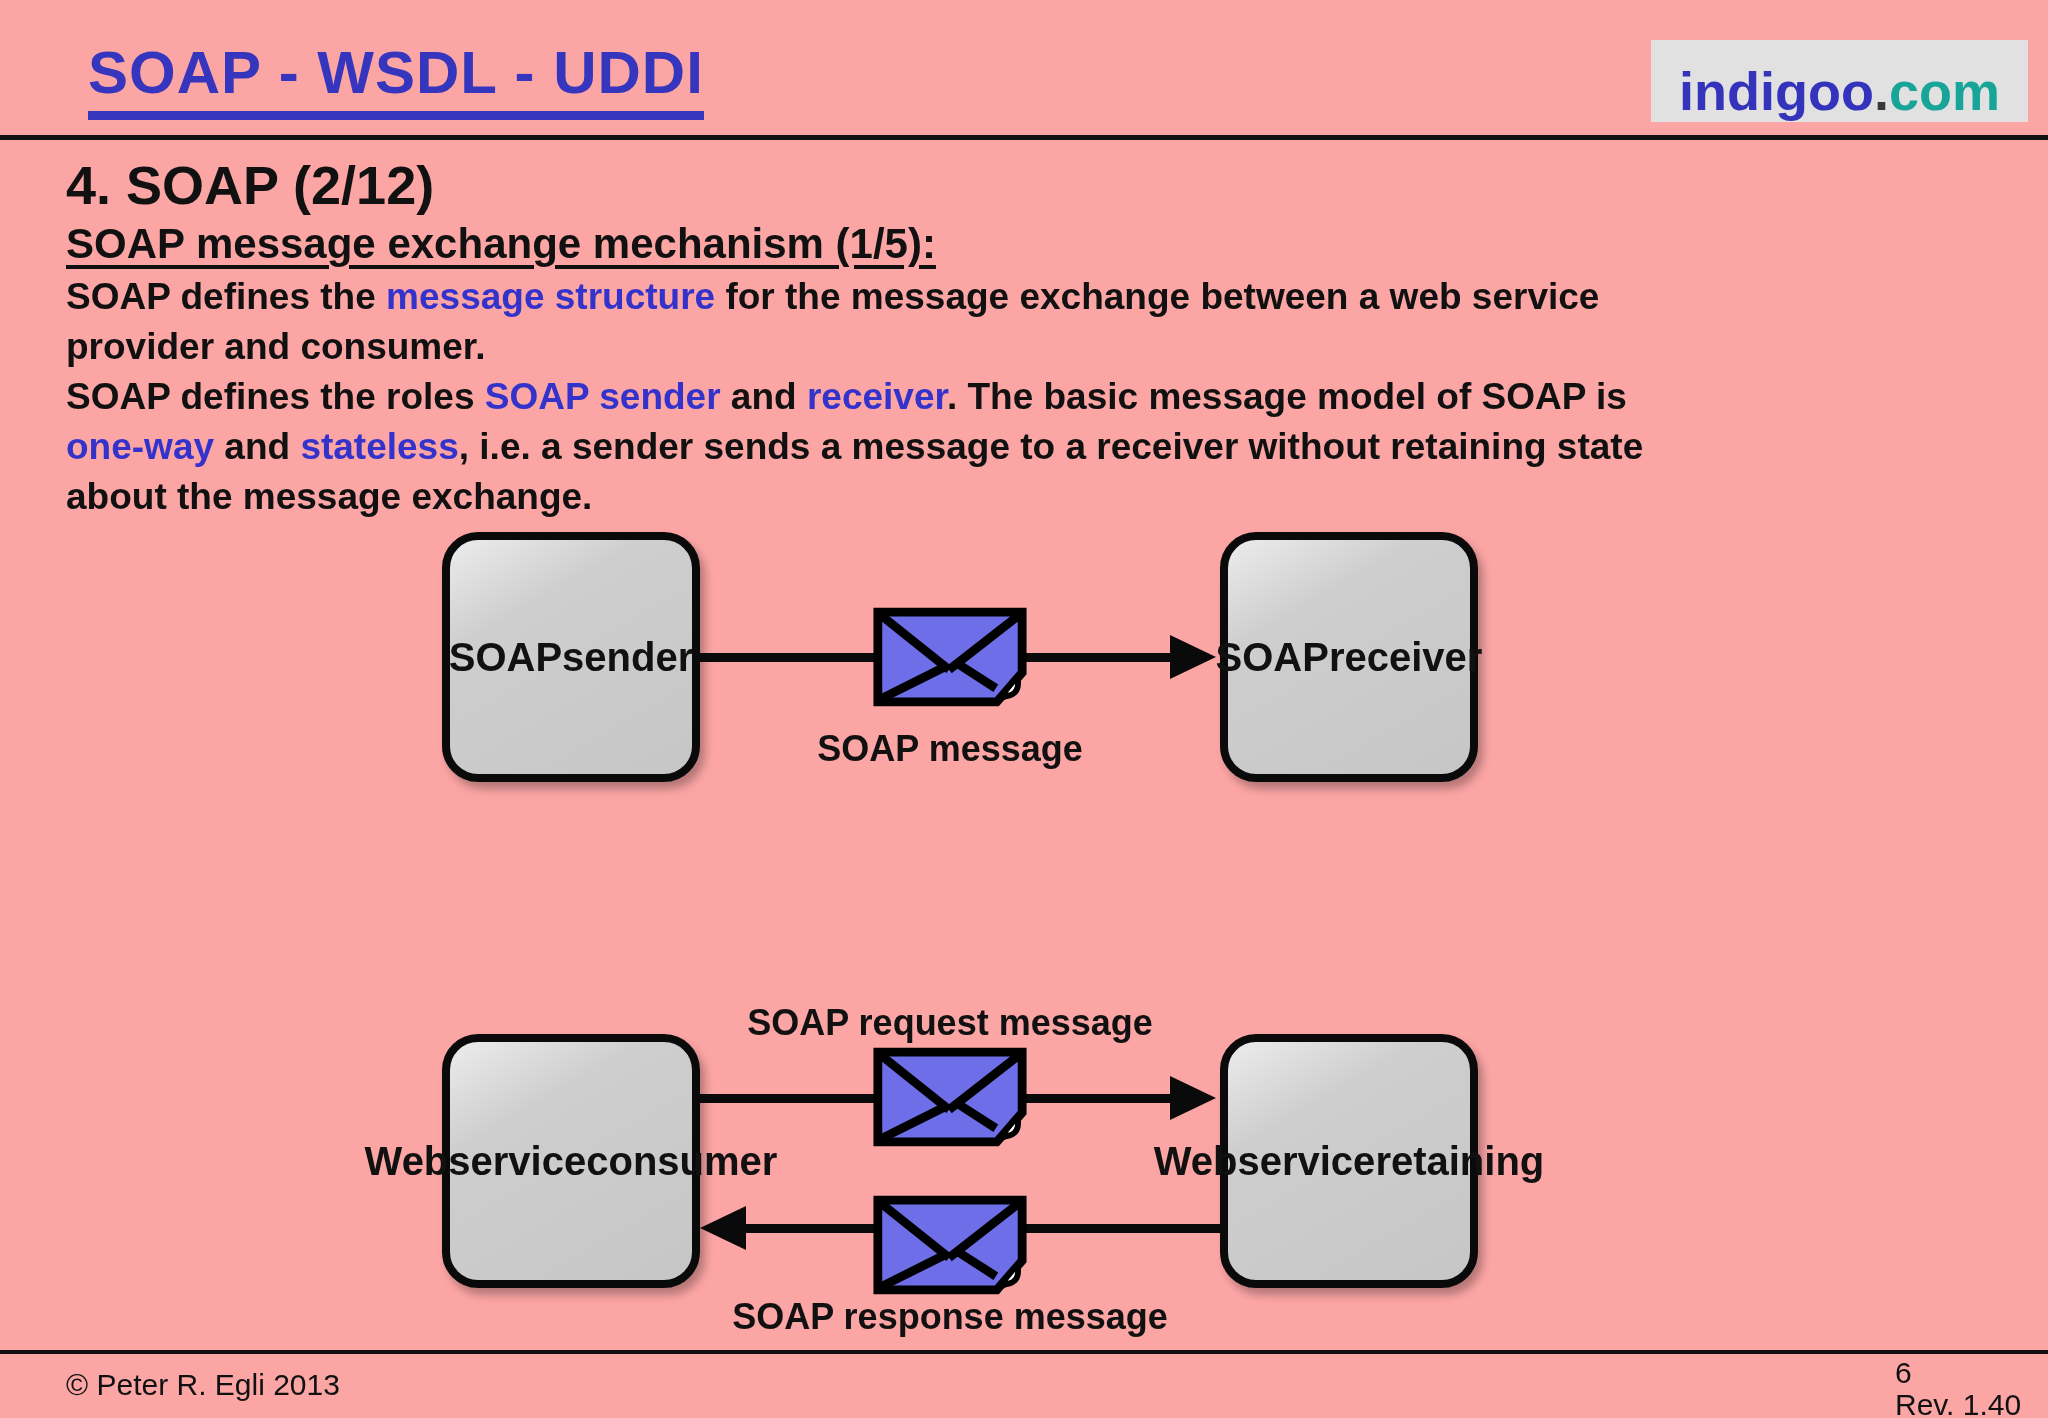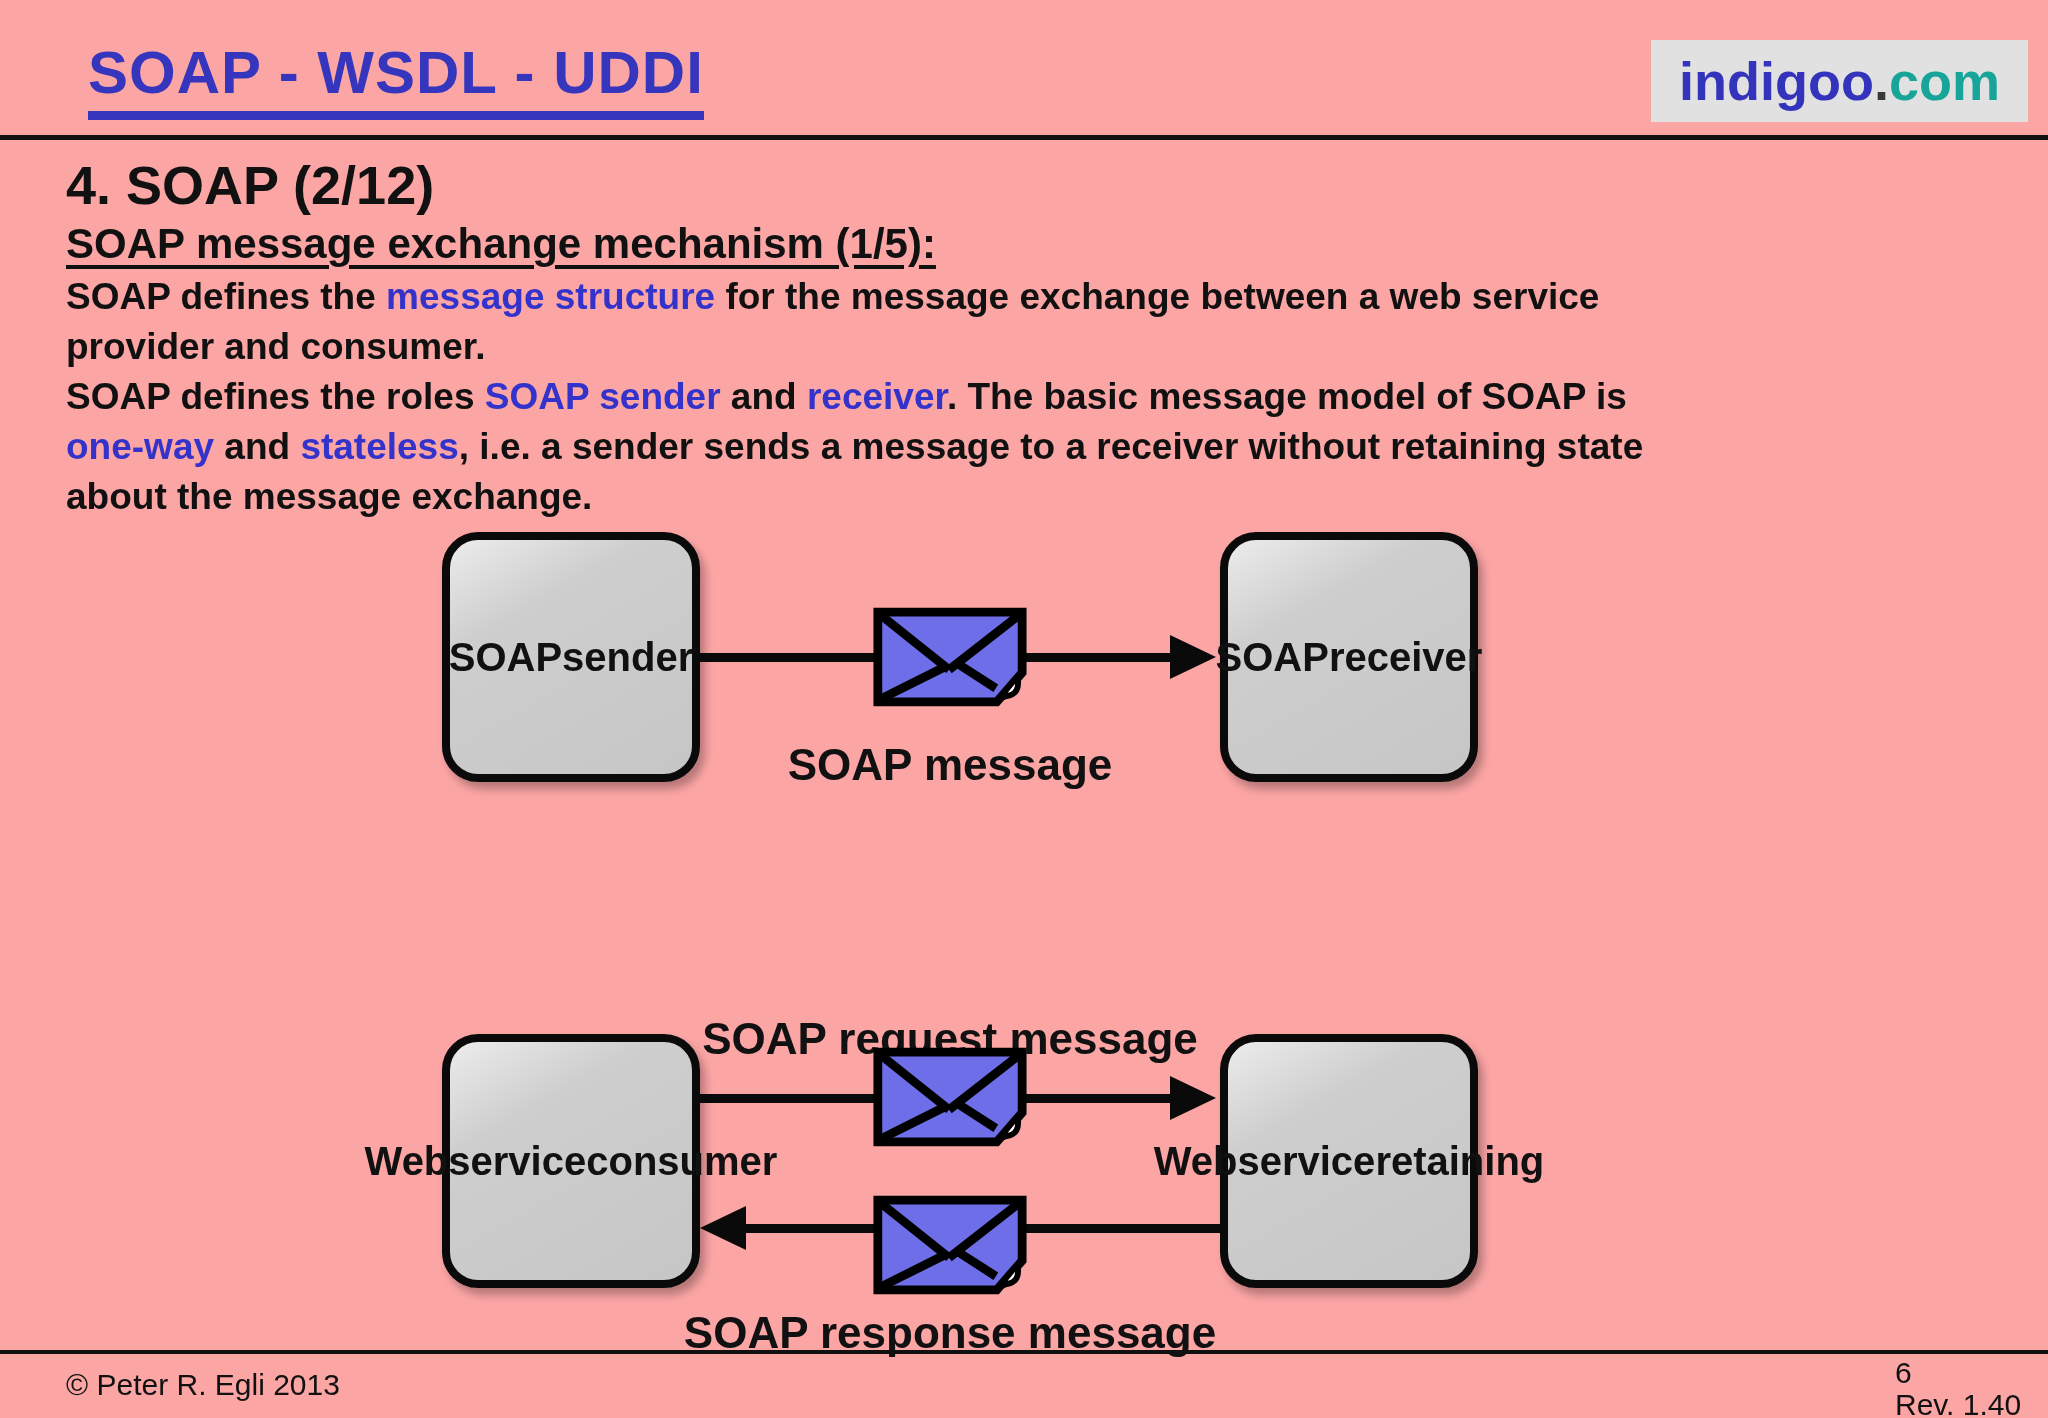--- a/index.html
+++ b/index.html
@@ -15,21 +15,21 @@
   .page-title{
     position:absolute;left:88px;top:38px;
     font-size:60px;font-weight:bold;color:#3535bd;
     display:inline-block;
     padding-bottom:4px;border-bottom:9px solid #3535bd;
     letter-spacing:1px;
   }
   .logo-box{
     position:absolute;right:20px;top:40px;height:82px;
     background:#e1e1e1;
-    display:flex;align-items:center;
+    display:flex;align-items:flex-end;
     padding:0 28px;
     font-size:54px;font-weight:bold;
   }
   .logo-blue{color:#3333bb;}
   .logo-dot{color:#3a3a3a;}
   .logo-teal{color:#18a498;}
   .header-rule{
     position:absolute;left:0;top:135px;width:2048px;height:5px;background:#111;
   }
   
@@ -71,21 +71,21 @@
     border-left:46px solid #0a0a0a;
   }
   .arrow-left{
     border-top:22px solid transparent;border-bottom:22px solid transparent;
     border-right:46px solid #0a0a0a;
   }
   .envelope{position:absolute;width:156px;height:102px;}
   .envelope svg{width:100%;height:100%;display:block;}
   .diagram-label{
     position:absolute;width:600px;text-align:center;
-    font-size:44px;font-weight:bold;color:#111;margin-top:12px;
+    font-size:36px;font-weight:bold;color:#111;
   }
   
   .footer-rule{
     position:absolute;left:0;top:1350px;width:2048px;height:4px;background:#111;
   }
   .footer-copyright{
     position:absolute;left:66px;top:1368px;
     font-size:30px;font-weight:normal;color:#111;
   }
   .footer-page{

